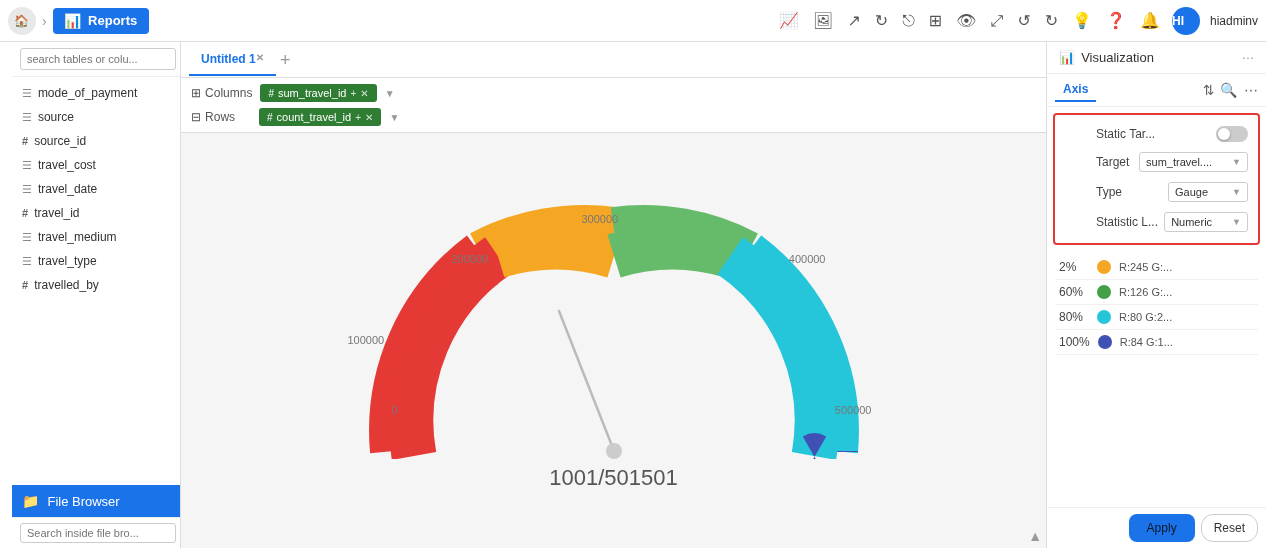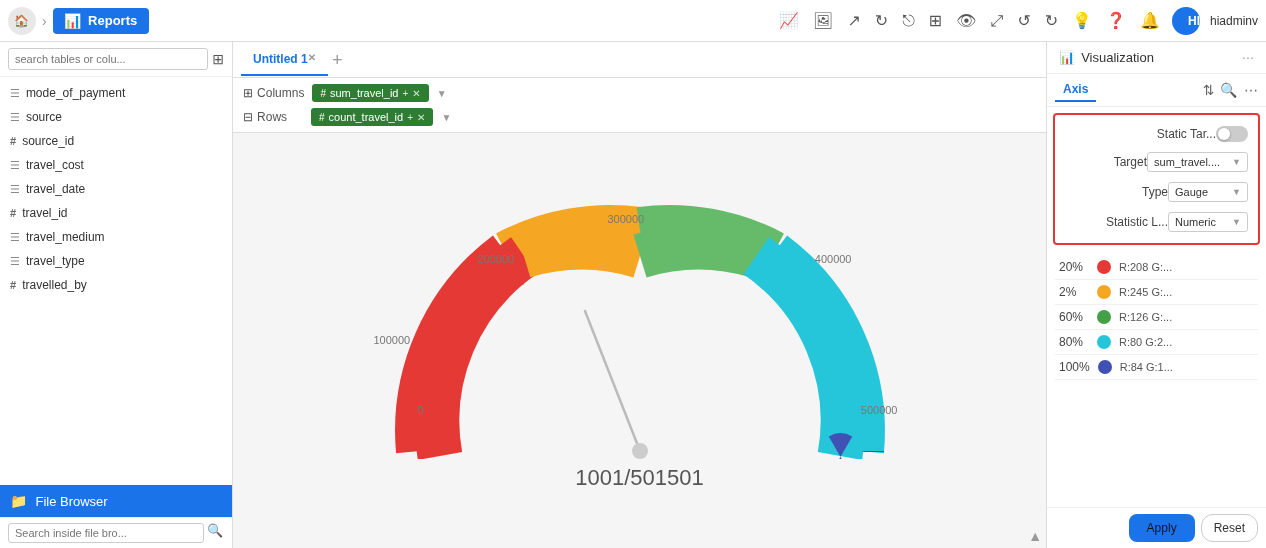--- a/index.html
+++ b/index.html
@@ -10,27 +10,27 @@
     
     .top-bar { display: flex; align-items: center; height: 42px; background: #fff; border-bottom: 1px solid #ddd; padding: 0 8px; flex-shrink: 0; }
     .top-bar-left { display: flex; align-items: center; gap: 6px; }
     .home-icon-btn { width: 28px; height: 28px; border-radius: 50%; background: #e8e8e8; display: flex; align-items: center; justify-content: center; cursor: pointer; }
     .breadcrumb-chevron { color: #999; font-size: 14px; }
     .reports-btn { display: flex; align-items: center; gap: 6px; background: #1a73e8; color: #fff; border-radius: 4px; padding: 5px 12px; cursor: pointer; font-weight: 600; font-size: 13px; }
     .reports-btn .bar-icon { font-size: 14px; }
     .top-bar-center { flex: 1; }
     .top-bar-right { display: flex; align-items: center; gap: 10px; }
     .top-bar-icon { color: #555; font-size: 16px; cursor: pointer; padding: 2px; }
-    .user-avatar { width: 28px; height: 28px; border-radius: 50%; background: #1a73e8; color: #fff; display: flex; align-items: center; justify-content: flex-end; font-weight: 700; font-size: 12px; }
+    .user-avatar { width: 28px; height: 28px; border-radius: 50%; background: #1a73e8; color: #fff; display: flex; align-items: center; justify-content: flex-start; font-weight: 700; font-size: 12px; }
 
     
     .main-area { display: flex; flex: 1; overflow: hidden; }
 
     
-    .left-sidebar { width: 233px; background: #fff; border-right: 1px solid #ddd; display: flex; flex-direction: column; flex-shrink: 0; }
+    .left-sidebar { width: 181px; background: #fff; border-right: 1px solid #ddd; display: flex; flex-direction: column; flex-shrink: 0; padding-left: 12px; }
     .search-bar { display: flex; align-items: center; padding: 6px 8px; border-bottom: 1px solid #eee; gap: 4px; }
     .search-input { flex: 1; border: 1px solid #ccc; border-radius: 3px; padding: 4px 6px; font-size: 11px; outline: none; }
     .grid-icon-btn { color: #555; cursor: pointer; font-size: 14px; }
     .sidebar-list { flex: 1; overflow-y: auto; padding: 4px 0; }
     .sidebar-item { display: flex; align-items: center; gap: 6px; padding: 5px 10px; cursor: pointer; color: #333; font-size: 12px; }
     .sidebar-item .item-icon { color: #888; font-size: 11px; }
     .sidebar-item .item-icon.hash { color: #666; font-weight: 700; }
     .file-browser-section { background: #1a73e8; color: #fff; display: flex; align-items: center; gap: 8px; padding: 8px 10px; cursor: pointer; font-size: 13px; font-weight: 500; }
     .file-browser-section .folder-icon { font-size: 14px; }
     .file-search-bar { display: flex; align-items: flex-start; padding: 5px 8px; border-top: 1px solid #eee; gap: 4px; }
@@ -69,25 +69,25 @@
     .viz-title { display: flex; align-items: center; gap: 6px; font-size: 13px; font-weight: 500; color: #333; }
     .viz-more-icon { color: #999; cursor: pointer; }
     .right-panel-tabs { display: flex; align-items: center; padding: 4px 8px; border-bottom: 1px solid #eee; gap: 4px; }
     .rpanel-tab { padding: 4px 8px; font-size: 12px; color: #555; cursor: pointer; }
     .rpanel-tab.active { color: #1a73e8; font-weight: 600; border-bottom: 2px solid #1a73e8; }
     .rpanel-icons { display: flex; gap: 6px; margin-left: auto; }
     .rpanel-icon { color: #666; cursor: pointer; font-size: 14px; }
 
     
     .settings-section { border: 2px solid #e53935; margin: 6px; border-radius: 4px; padding: 6px; }
-    .setting-row { display: flex; align-items: center; justify-content: flex-end; padding: 5px 4px; margin-left: 31px; }
+    .setting-row { display: flex; align-items: center; justify-content: space-between; padding: 5px 4px; margin-left: 31px; }
     .setting-label { font-size: 12px; color: #444; }
     .toggle-switch { width: 32px; height: 16px; background: #ccc; border-radius: 8px; position: relative; cursor: pointer; }
     .toggle-knob { width: 12px; height: 12px; background: #fff; border-radius: 50%; position: absolute; top: 2px; left: 2px; box-shadow: 0 1px 3px rgba(0,0,0,0.3); }
-    .setting-dropdown { display: flex; align-items: center; gap: 12px; border: 1px solid #ccc; border-radius: 3px; padding: 3px 6px; font-size: 11px; color: #333; cursor: pointer; min-width: 80px; justify-content: space-between; }
+    .setting-dropdown { display: flex; align-items: center; gap: 20px; border: 1px solid #ccc; border-radius: 3px; padding: 3px 6px; font-size: 11px; color: #333; cursor: pointer; min-width: 80px; justify-content: space-between; }
     .dropdown-arrow { color: #999; font-size: 9px; }
 
     
     .color-rows { padding: 4px 8px; overflow-y: auto; flex: 1; }
     .color-row { display: flex; align-items: center; gap: 8px; padding: 5px 4px; border-bottom: 1px solid #f0f0f0; }
     .color-pct { font-size: 12px; color: #444; min-width: 30px; }
     .color-dot { width: 14px; height: 14px; border-radius: 50%; flex-shrink: 0; }
     .color-desc { font-size: 11px; color: #555; flex: 1; overflow: hidden; text-overflow: ellipsis; white-space: nowrap; }
 
     
@@ -357,25 +357,20 @@
           <span class="setting-label">Statistic L...</span>
           <div class="setting-dropdown">
             <span>Numeric</span>
             <span class="dropdown-arrow">▼</span>
           </div>
         </div>
       </div>
 
       <div class="color-rows">
         <div class="color-row">
-          <span class="color-pct">20%</span>
-          <div class="color-dot" style="background:#e53935;"></div>
-          <span class="color-desc">R:208 G:...</span>
-        </div>
-        <div class="color-row">
           <span class="color-pct">2%</span>
           <div class="color-dot" style="background:#f5a623;"></div>
           <span class="color-desc">R:245 G:...</span>
         </div>
         <div class="color-row">
           <span class="color-pct">60%</span>
           <div class="color-dot" style="background:#43a047;"></div>
           <span class="color-desc">R:126 G:...</span>
         </div>
         <div class="color-row">

